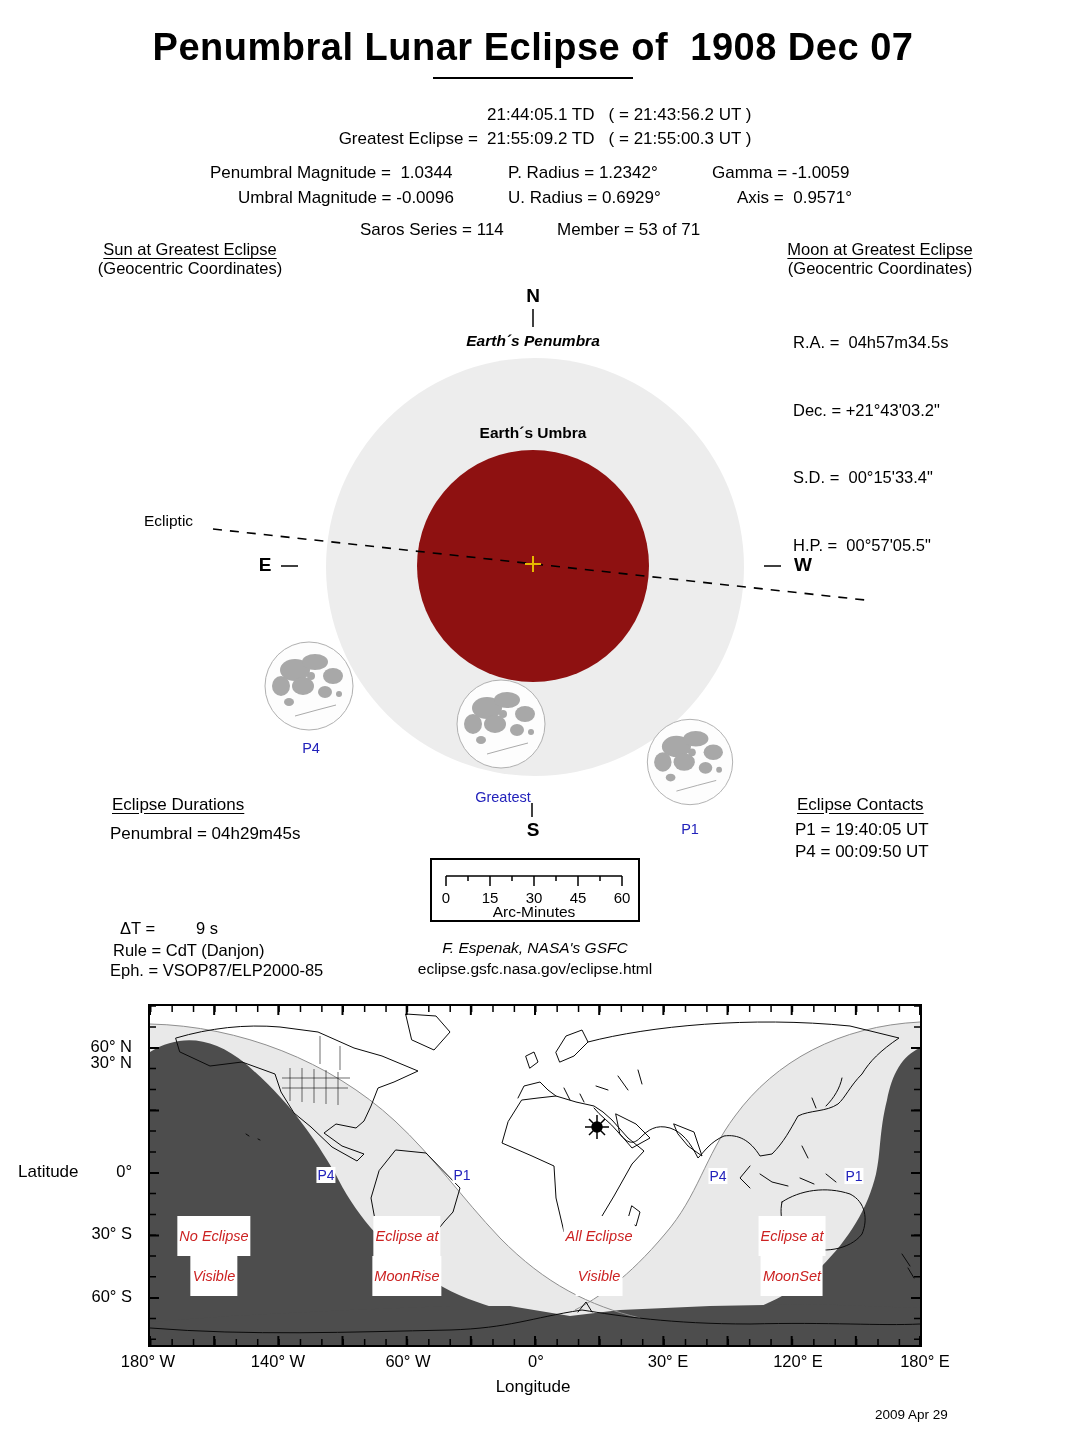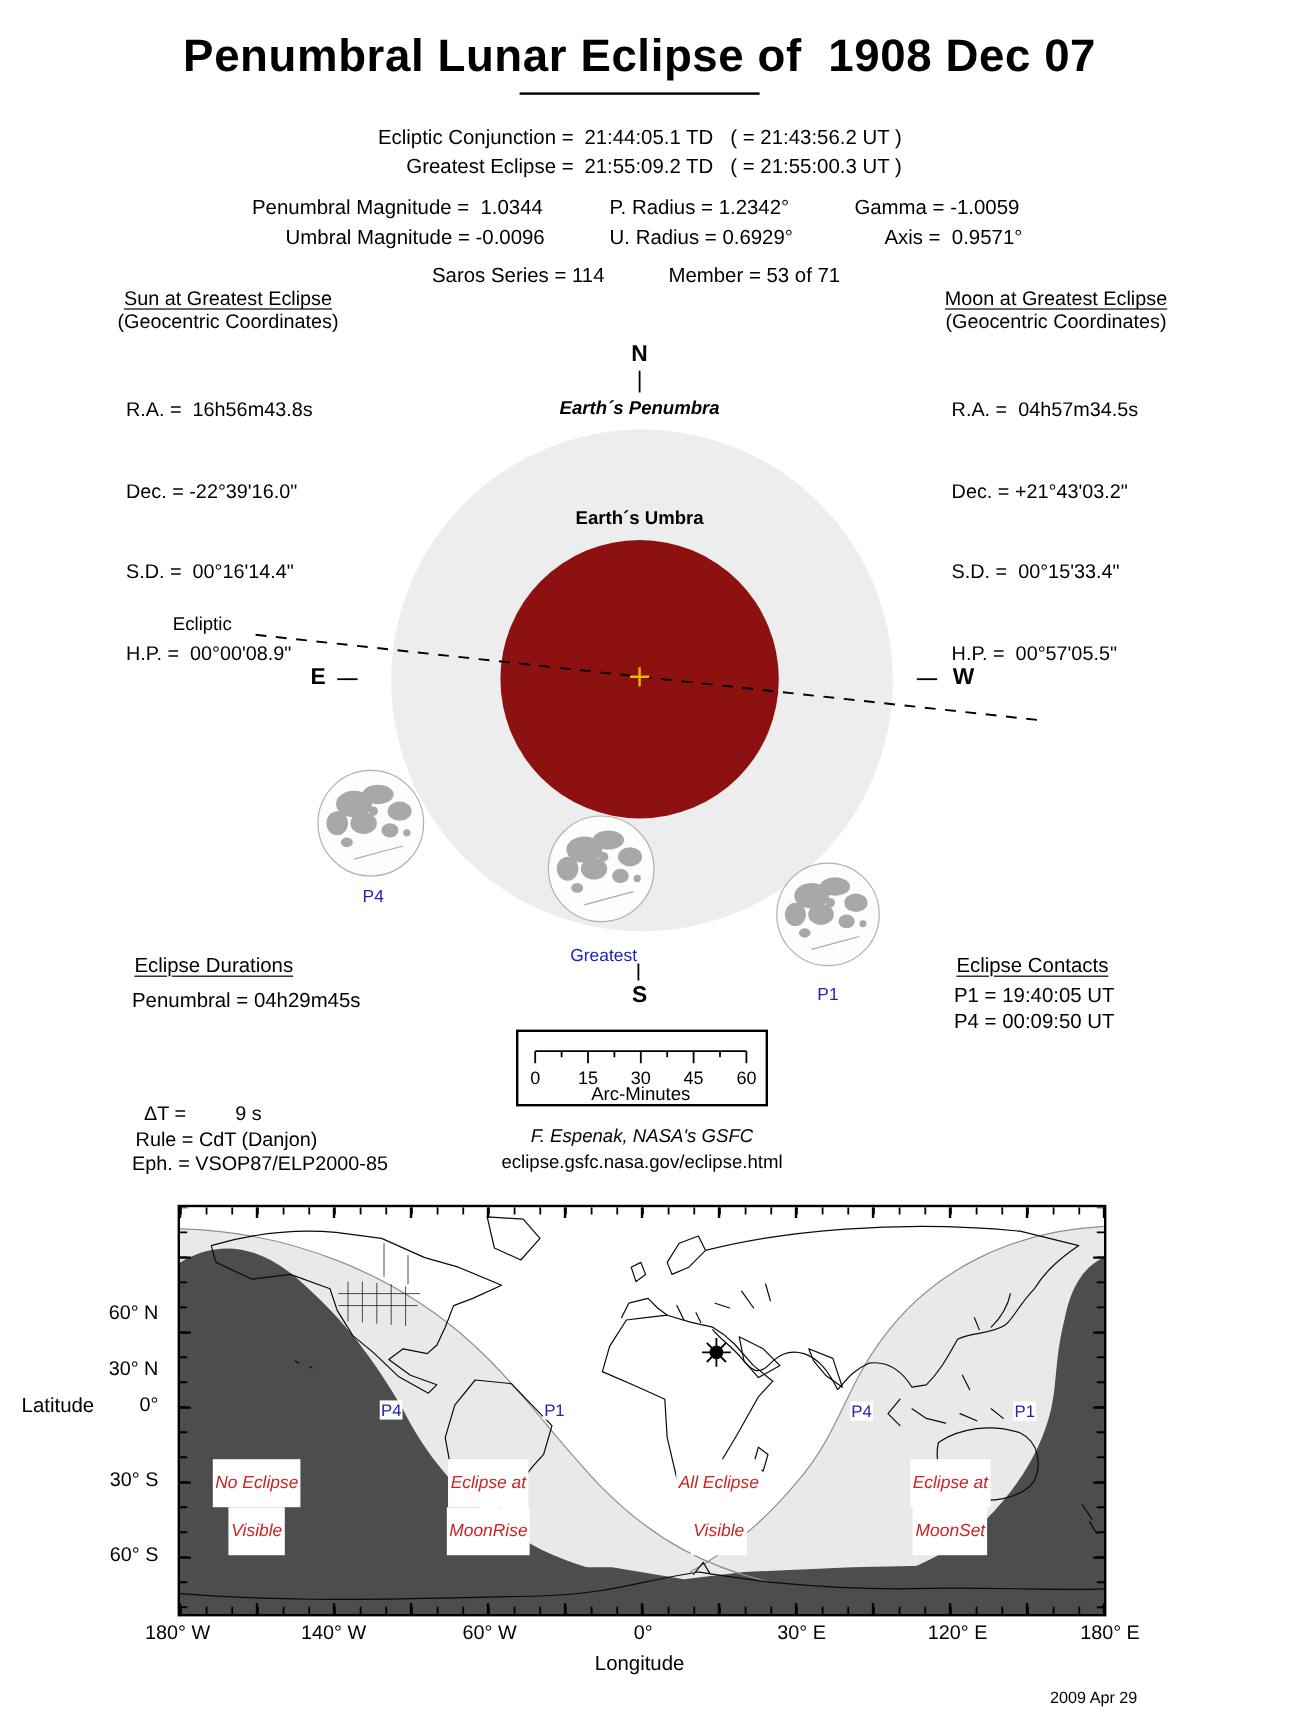--- a/index.html
+++ b/index.html
@@ -43,42 +43,35 @@
   .date13{font-size:13.5px;}
 </style>
 </head>
 <body>
 
 <div id="page">
 
   <div class="abs ctr title" style="left:533px;top:26px;">Penumbral Lunar Eclipse of  1908 Dec 07</div>
   <div class="abs" style="left:433px;top:77px;width:200px;height:2px;background:var(--ink);"></div>
 
-  <div class="abs body17" style="left:150px;top:105px;width:328px;text-align:right;">Ecliptic Conjunction =</div>
   <div class="abs body17" style="left:487px;top:105px;">21:44:05.1 TD   ( = 21:43:56.2 UT )</div>
   <div class="abs body17" style="left:150px;top:129px;width:328px;text-align:right;">Greatest Eclipse =</div>
   <div class="abs body17" style="left:487px;top:129px;">21:55:09.2 TD   ( = 21:55:00.3 UT )</div>
 
   <div class="abs body17" style="left:210px;top:163px;">Penumbral Magnitude =  1.0344</div>
   <div class="abs body17" style="left:508px;top:163px;">P. Radius = 1.2342°</div>
   <div class="abs body17" style="left:712px;top:163px;">Gamma = -1.0059</div>
   <div class="abs body17" style="left:238px;top:188px;">Umbral Magnitude = -0.0096</div>
   <div class="abs body17" style="left:508px;top:188px;">U. Radius = 0.6929°</div>
   <div class="abs body17" style="left:737px;top:188px;">Axis =  0.9571°</div>
   <div class="abs body17" style="left:360px;top:220px;">Saros Series = 114</div>
   <div class="abs body17" style="left:557px;top:220px;">Member = 53 of 71</div>
 
   <div class="abs ctr body16 headul" style="left:190px;top:240px;">Sun at Greatest Eclipse</div>
   <div class="abs ctr body16" style="left:190px;top:259px;">(Geocentric Coordinates)</div>
-  <div class="abs body16 rows" style="left:105px;top:286px;">
-    <div>R.A. =  16h56m43.8s</div>
-    <div>Dec. = -22°39'16.0"</div>
-    <div>S.D. =  00°16'14.4"</div>
-    <div>H.P. =  00°00'08.9"</div>
-  </div>
 
   <div class="abs ctr body16 headul" style="left:880px;top:240px;">Moon at Greatest Eclipse</div>
   <div class="abs ctr body16" style="left:880px;top:259px;">(Geocentric Coordinates)</div>
   <div class="abs body16 rows" style="left:793px;top:286px;">
     <div>R.A. =  04h57m34.5s</div>
     <div>Dec. = +21°43'03.2"</div>
     <div>S.D. =  00°15'33.4"</div>
     <div>H.P. =  00°57'05.5"</div>
   </div>
 
@@ -202,22 +195,22 @@
     <div class="regionlbl" style="left:257px;top:210px;"><span>Eclipse at</span><br><span>MoonRise</span></div>
     <div class="regionlbl" style="left:449px;top:210px;"><span>All Eclipse</span><br><span>Visible</span></div>
     <div class="regionlbl" style="left:642px;top:210px;"><span>Eclipse at</span><br><span>MoonSet</span></div>
 
     <div class="maplbl" style="left:176px;top:169px;">P4</div>
     <div class="maplbl" style="left:312px;top:169px;">P1</div>
     <div class="maplbl" style="left:568px;top:170px;">P4</div>
     <div class="maplbl" style="left:704px;top:170px;">P1</div>
   </div>
 
-  <div class="abs body16" style="left:60px;top:1037px;width:72px;text-align:right;margin-top:48px;">60° N</div>
-  <div class="abs body16" style="left:60px;top:1132px;width:72px;text-align:right;">30° N</div>
+  <div class="abs body16" style="left:60px;top:1037px;width:72px;text-align:right;">60° N</div>
+  <div class="abs body16" style="left:60px;top:1053px;width:72px;text-align:right;">30° N</div>
   <div class="abs body16" style="left:60px;top:1162px;width:72px;text-align:right;">0°</div>
   <div class="abs body16" style="left:60px;top:1224px;width:72px;text-align:right;">30° S</div>
   <div class="abs body16" style="left:60px;top:1287px;width:72px;text-align:right;">60° S</div>
   <div class="abs body17" style="left:18px;top:1162px;">Latitude</div>
 
   <div class="abs ctr body16" style="left:148px;top:1352px;">180° W</div>
   <div class="abs ctr body16" style="left:278px;top:1352px;">140° W</div>
   <div class="abs ctr body16" style="left:408px;top:1352px;">60° W</div>
   <div class="abs ctr body16" style="left:536px;top:1352px;">0°</div>
   <div class="abs ctr body16" style="left:668px;top:1352px;">30° E</div>

